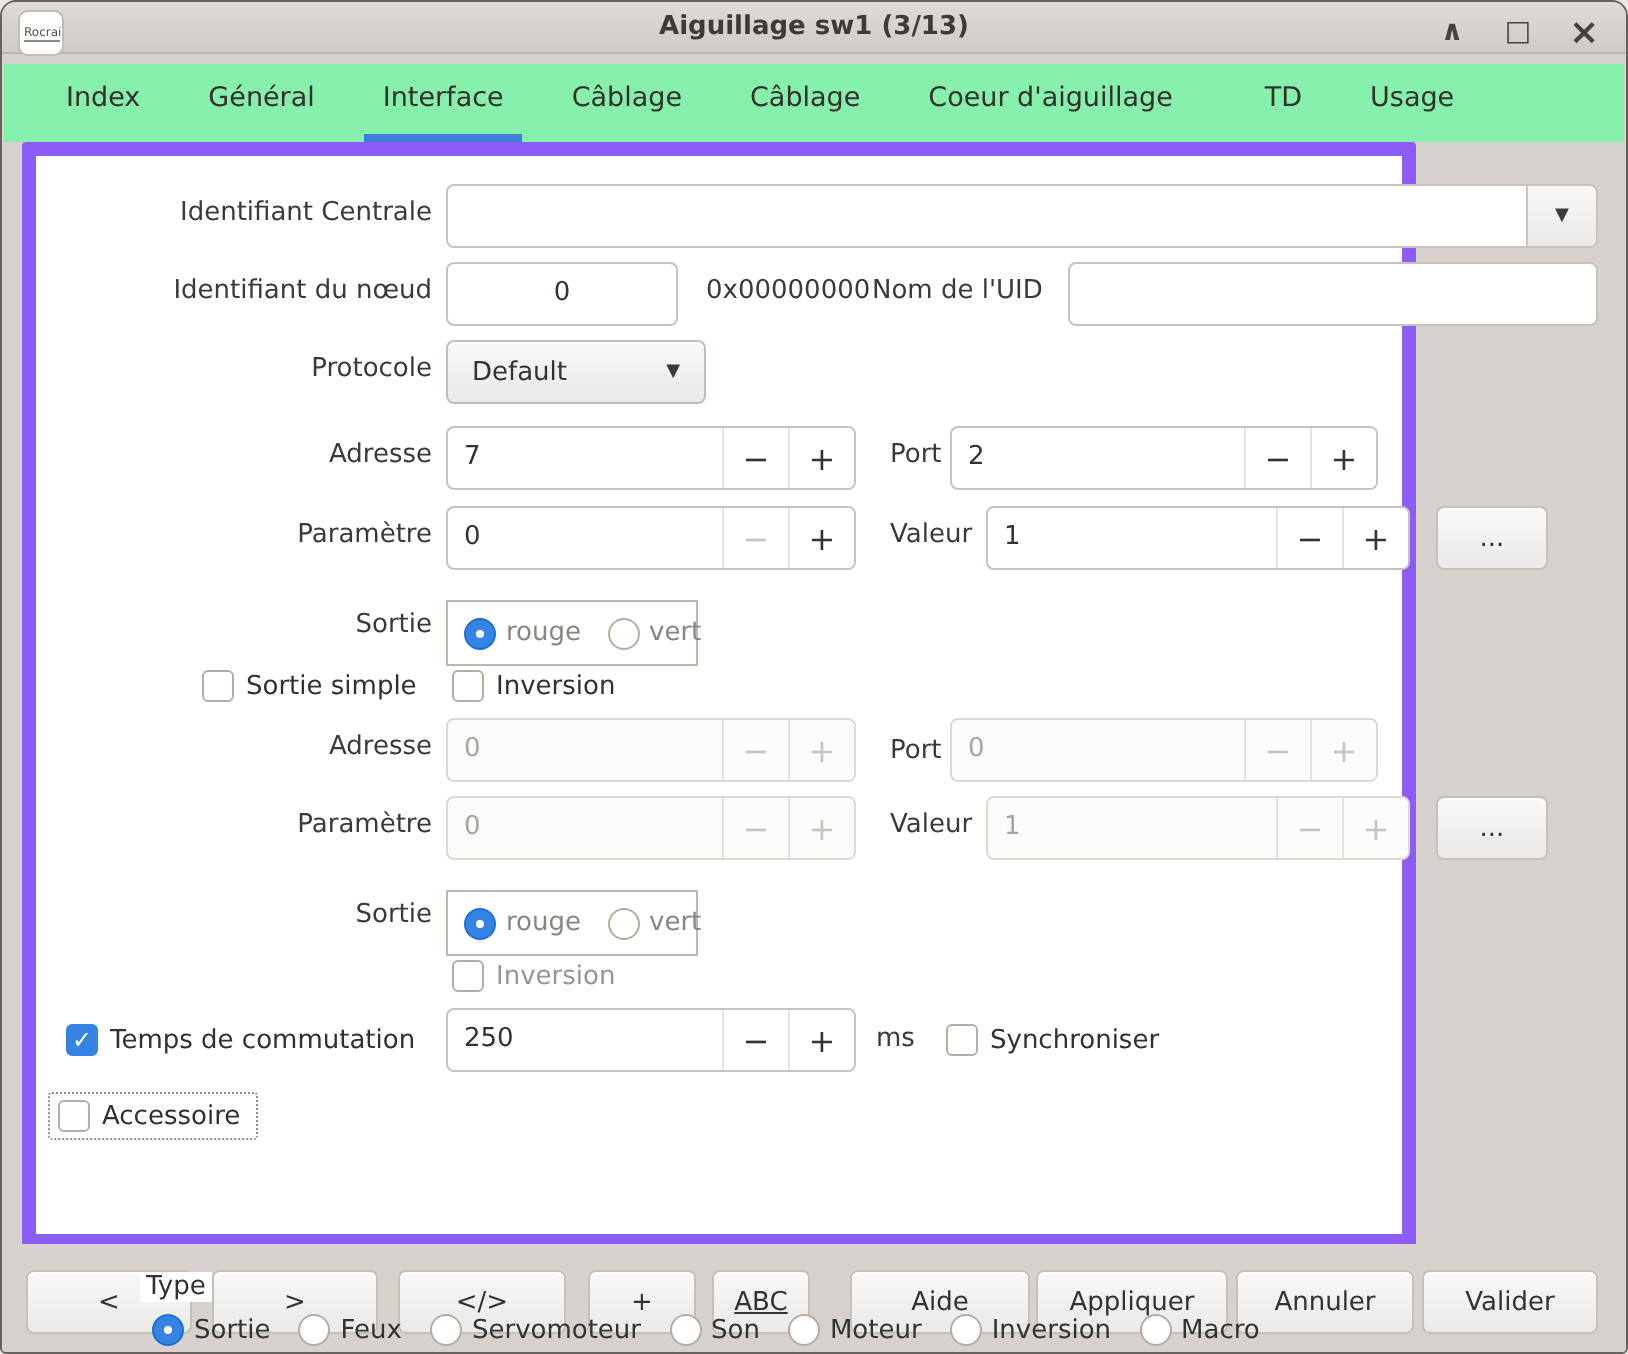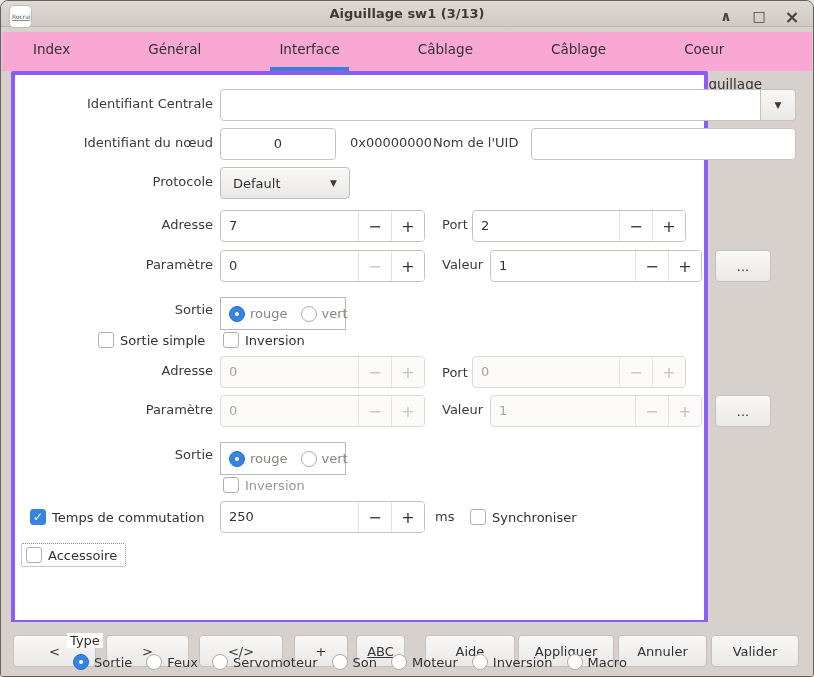--- a/index.html
+++ b/index.html
@@ -15,29 +15,29 @@
   .app-icon { position:absolute; left:8px; top:4px; width:23px; height:23px; background:#fff;
               border-radius:5px; border:1px solid #c2bcb6; overflow:hidden; }
   .app-icon span { display:block; font-size:6px; color:#555; transform:translate(2px,7px); border-bottom:1px solid #888; width:18px; }
   .win-title { position:absolute; left:0; right:0; text-align:center; font-weight:bold; color:#3f3a36; }
   .win-controls { position:absolute; right:10px; top:0; height:30px; display:flex; gap:11px; align-items:center; }
   .win-btn { width:22px; height:22px; display:flex; align-items:center; justify-content:center;
              font-weight:bold; color:#47423d; font-size:14px; cursor:default; }
   .win-btn.close { font-size:18px; }
 
   
-  .tabbar { position:absolute; left:1px; right:1px; top:31px; height:39px; background:#f9a8d4;
-            display:flex; padding-left:14px;gap:44px; }
+  .tabbar { position:absolute; left:1px; right:1px; top:31px; height:39px; background:#86efac;
+            display:flex; padding-left:14px; }
   .tab { padding:0 9px; margin:0 8px; line-height:35px; height:39px; color:#33302d; font-size:13.5px; }
   .tab.active { border-bottom:4px solid #3c80d7; }
   .tab.gap-l { margin-left:20px; }
 
   
   .panel { position:absolute; left:10px; top:70px; width:697px; height:553px;
-           background:#ffffff; border:4px solid #8b5cf6; border-radius:2px; }
+           background:#ffffff; border:7px solid #8b5cf6; border-radius:2px; }
 
   .flabel { position:absolute; left:0; width:207px; text-align:right; padding-right:9px; color:#3a3a3a; }
   .ilabel { position:absolute; color:#3a3a3a; }
 
   .entry { position:absolute; height:32px; background:#fff; border:1px solid #c9c2bc; border-radius:4px;
            padding:7px 8px; color:#2e3436; }
   .entry.center { text-align:center; }
 
   .combo-btn { position:absolute; height:32px; background:linear-gradient(#f8f7f6,#ebe9e7);
                border:1px solid #c9c2bc; border-radius:0 4px 4px 0; border-left:none;

